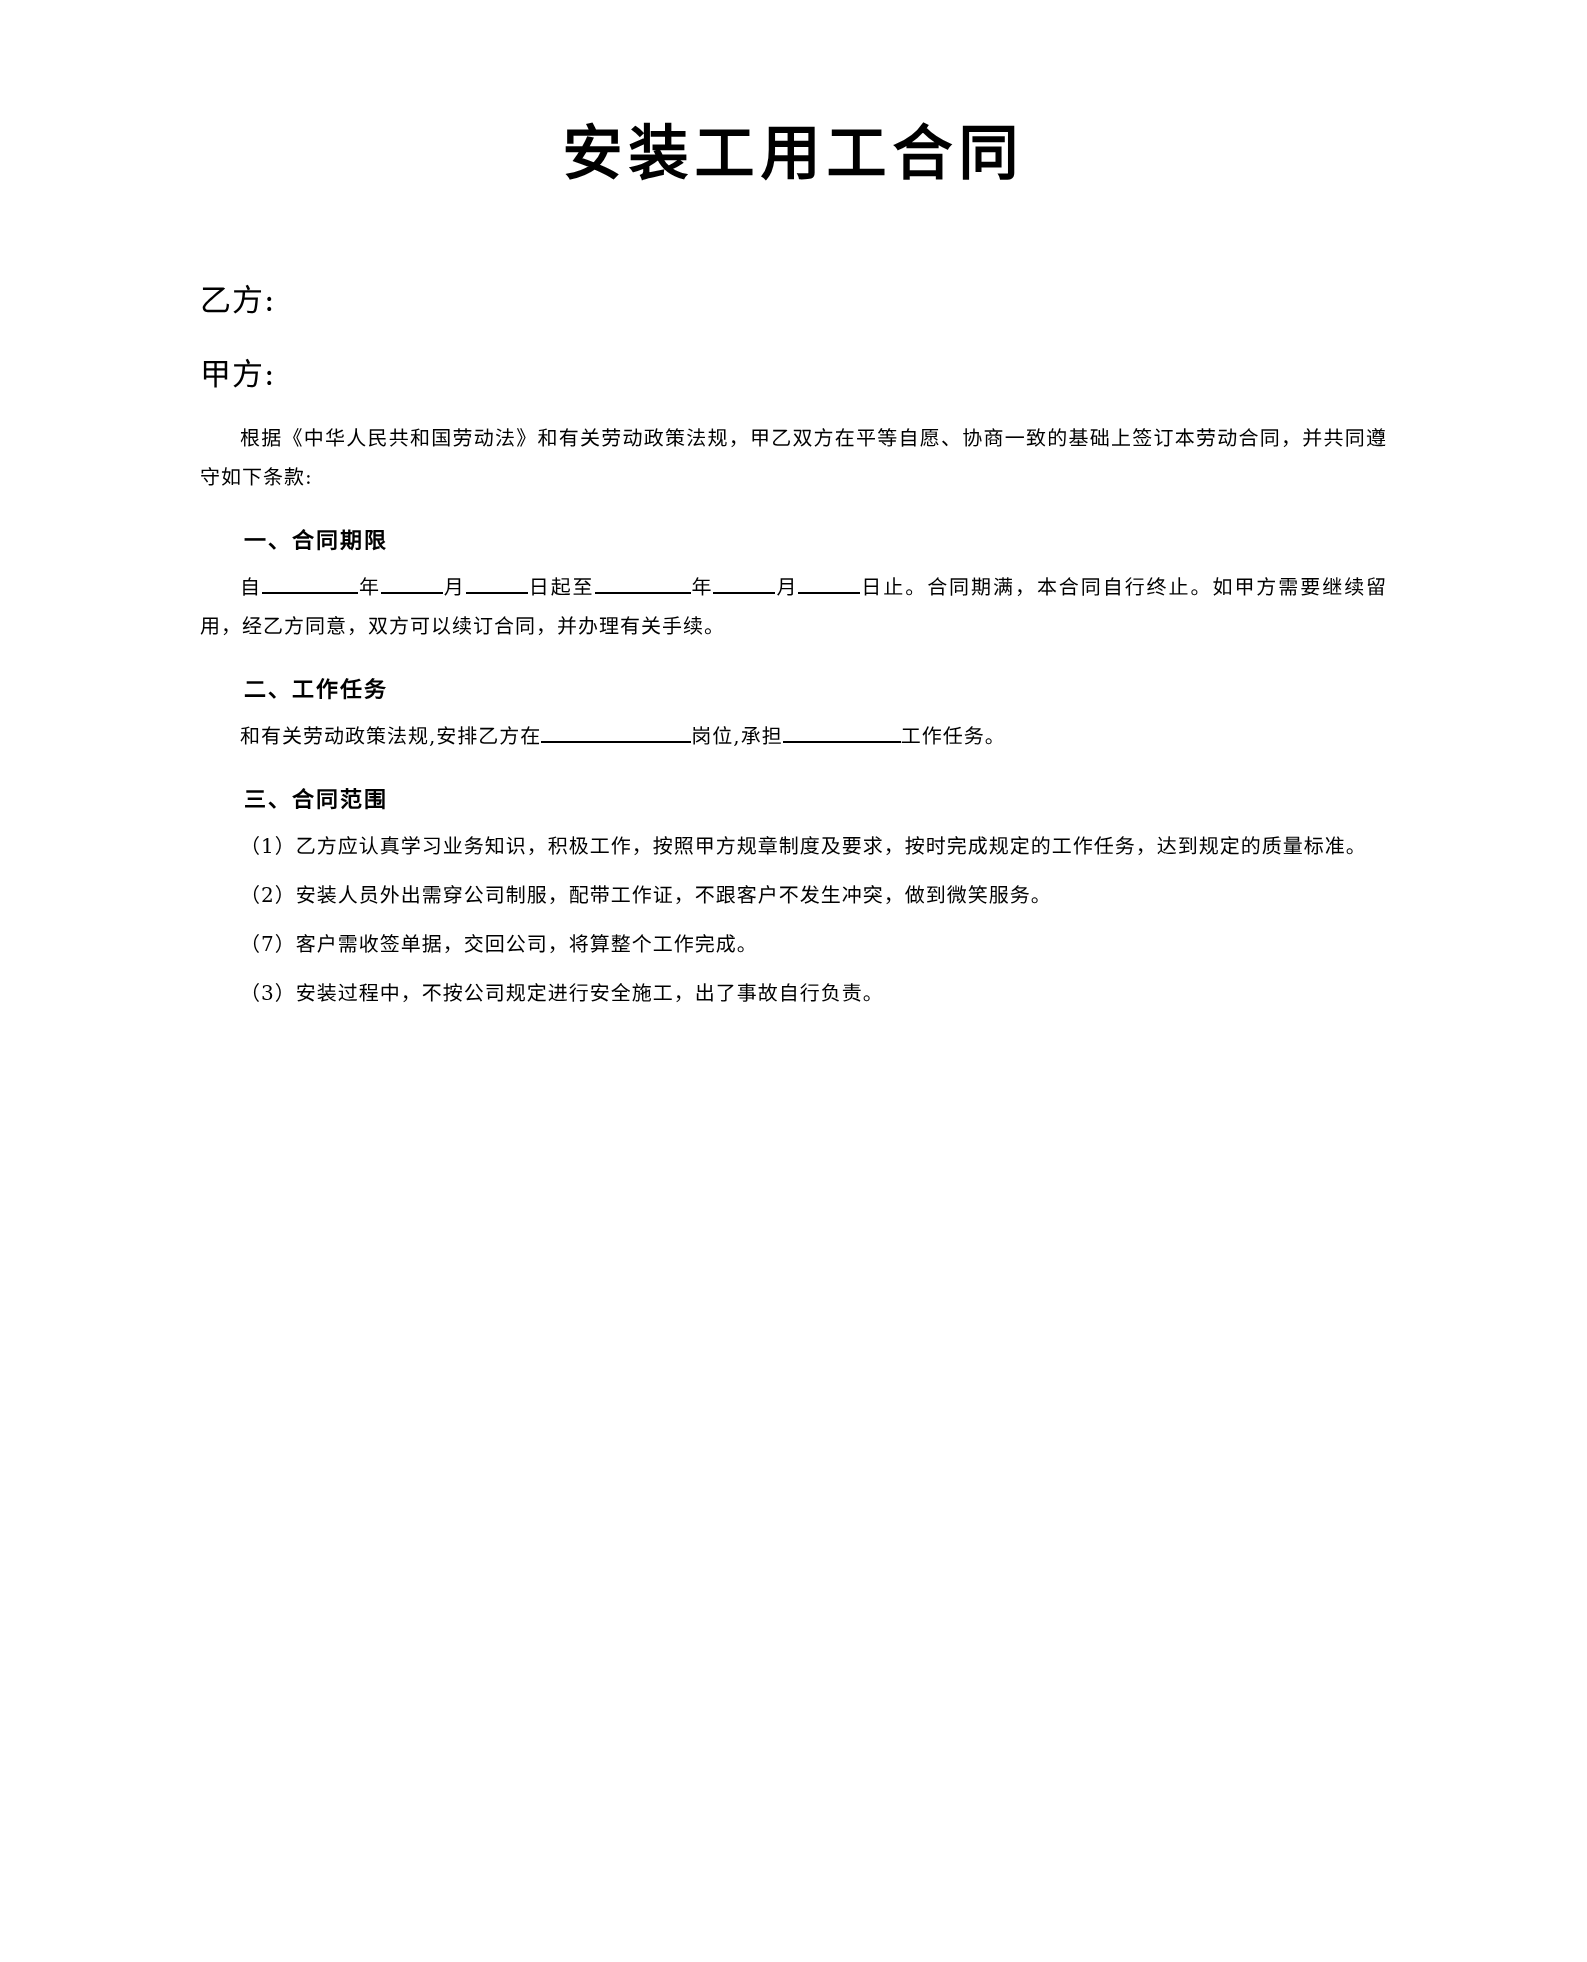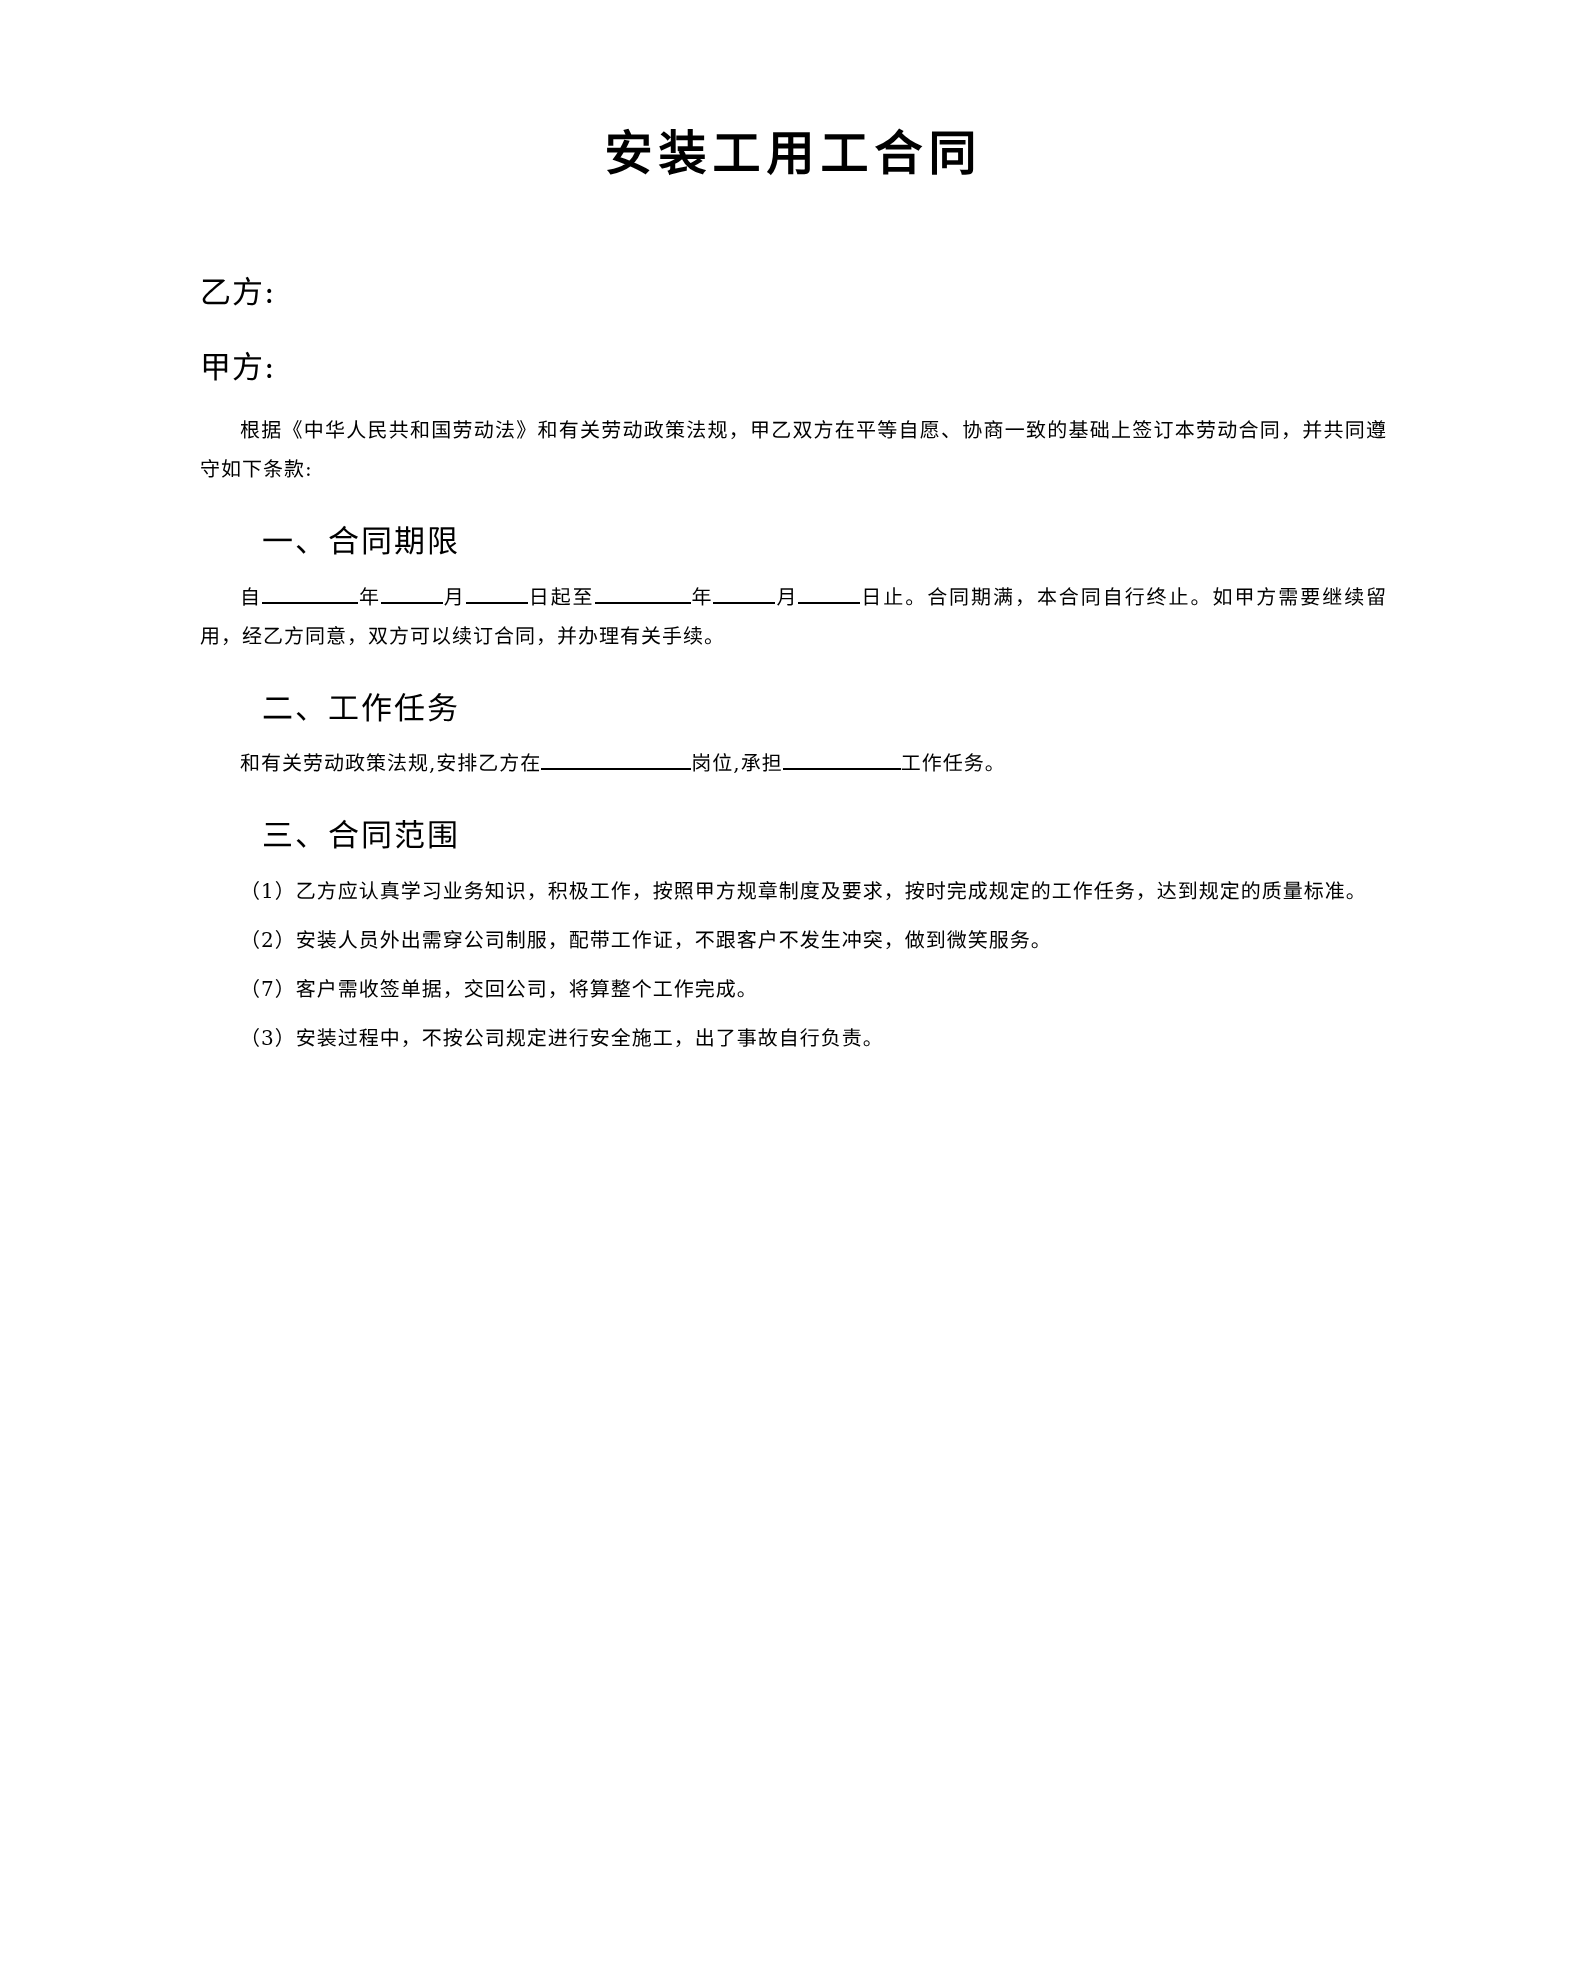--- a/index.html
+++ b/index.html
@@ -15,44 +15,44 @@
   }
   .page {
     width: 1587px;
     min-height: 1962px;
     box-sizing: border-box;
     padding: 110px 200px 40px 200px;
     background: #ffffff;
   }
   .doc-title {
     text-align: center;
-    font-size: 48px;
+    font-size: 60px;
     font-weight: bold;
     letter-spacing: 6px;
-    margin: 12px 0 78px 0;
+    margin: 4px 0 78px 0;
     line-height: 1.3;
   }
   .party-line {
     font-size: 31px;
     line-height: 1.95;
     margin: 0 0 14px 0;
     letter-spacing: 1px;
   }
   .para {
     font-size: 20px;
     line-height: 1.95;
     margin: 0 0 10px 0;
     text-align: justify;
     text-justify: inter-ideograph;
     text-indent: 2em;
     letter-spacing: 1px;
   }
   .section-heading {
-    font-size: 31px;
-    font-weight: normal;
+    font-size: 22px;
+    font-weight: bold;
     line-height: 1.95;
     margin: 22px 0 6px 0;
     text-indent: 2em;
     letter-spacing: 2px;
   }
   .blank {
     display: inline-block;
     border-bottom: 2px solid #000;
     vertical-align: baseline;
   }

